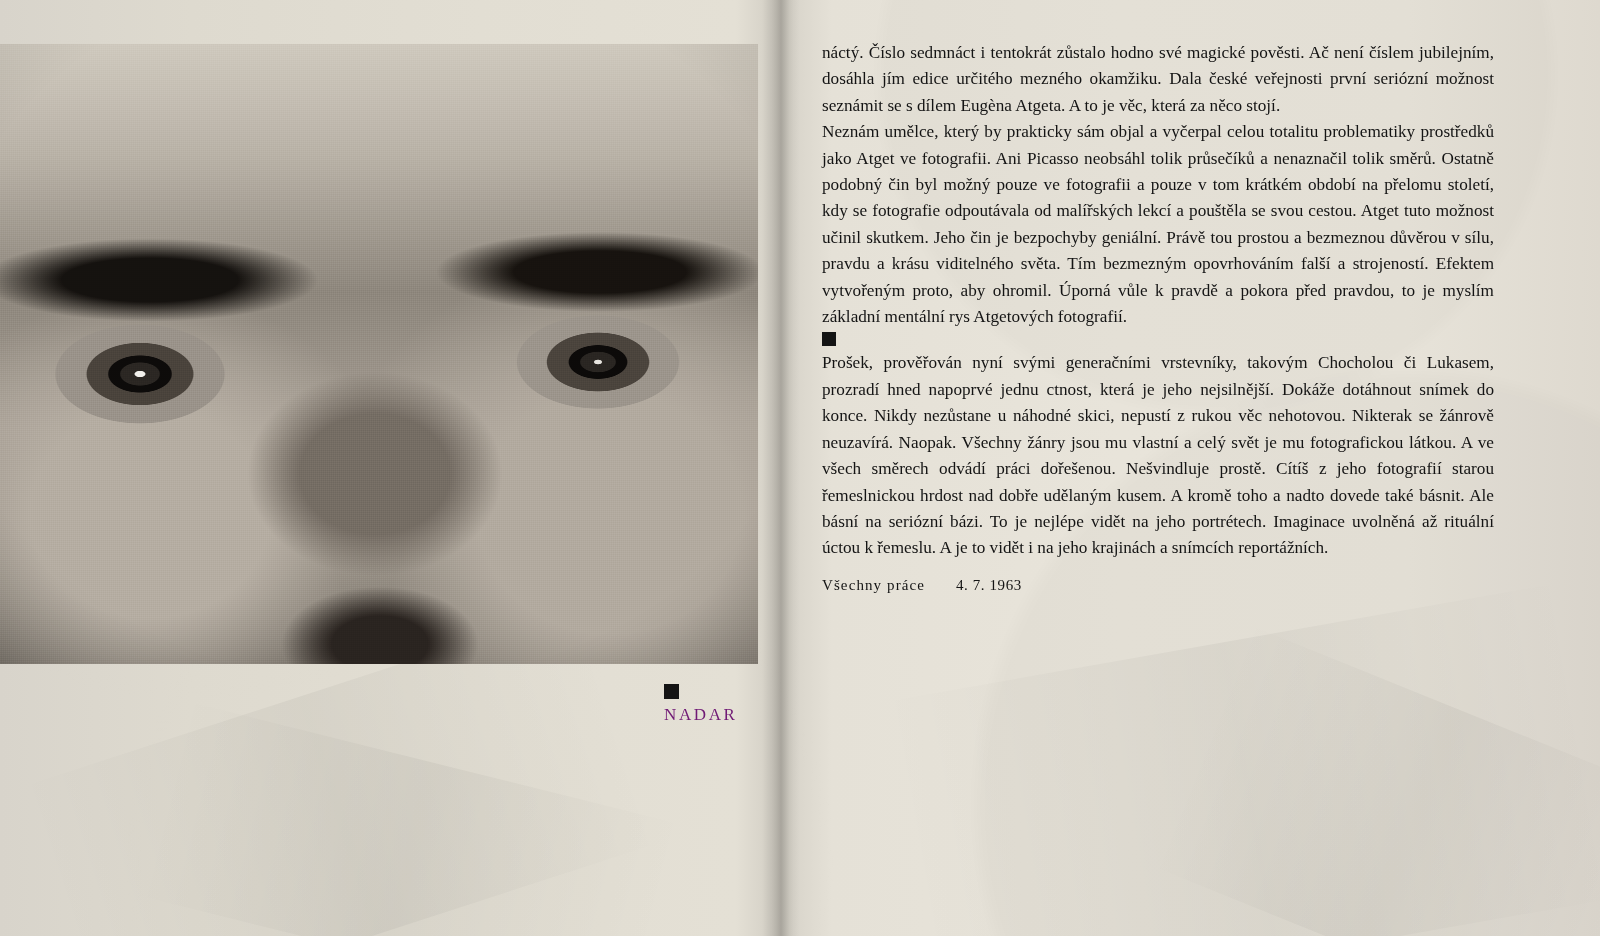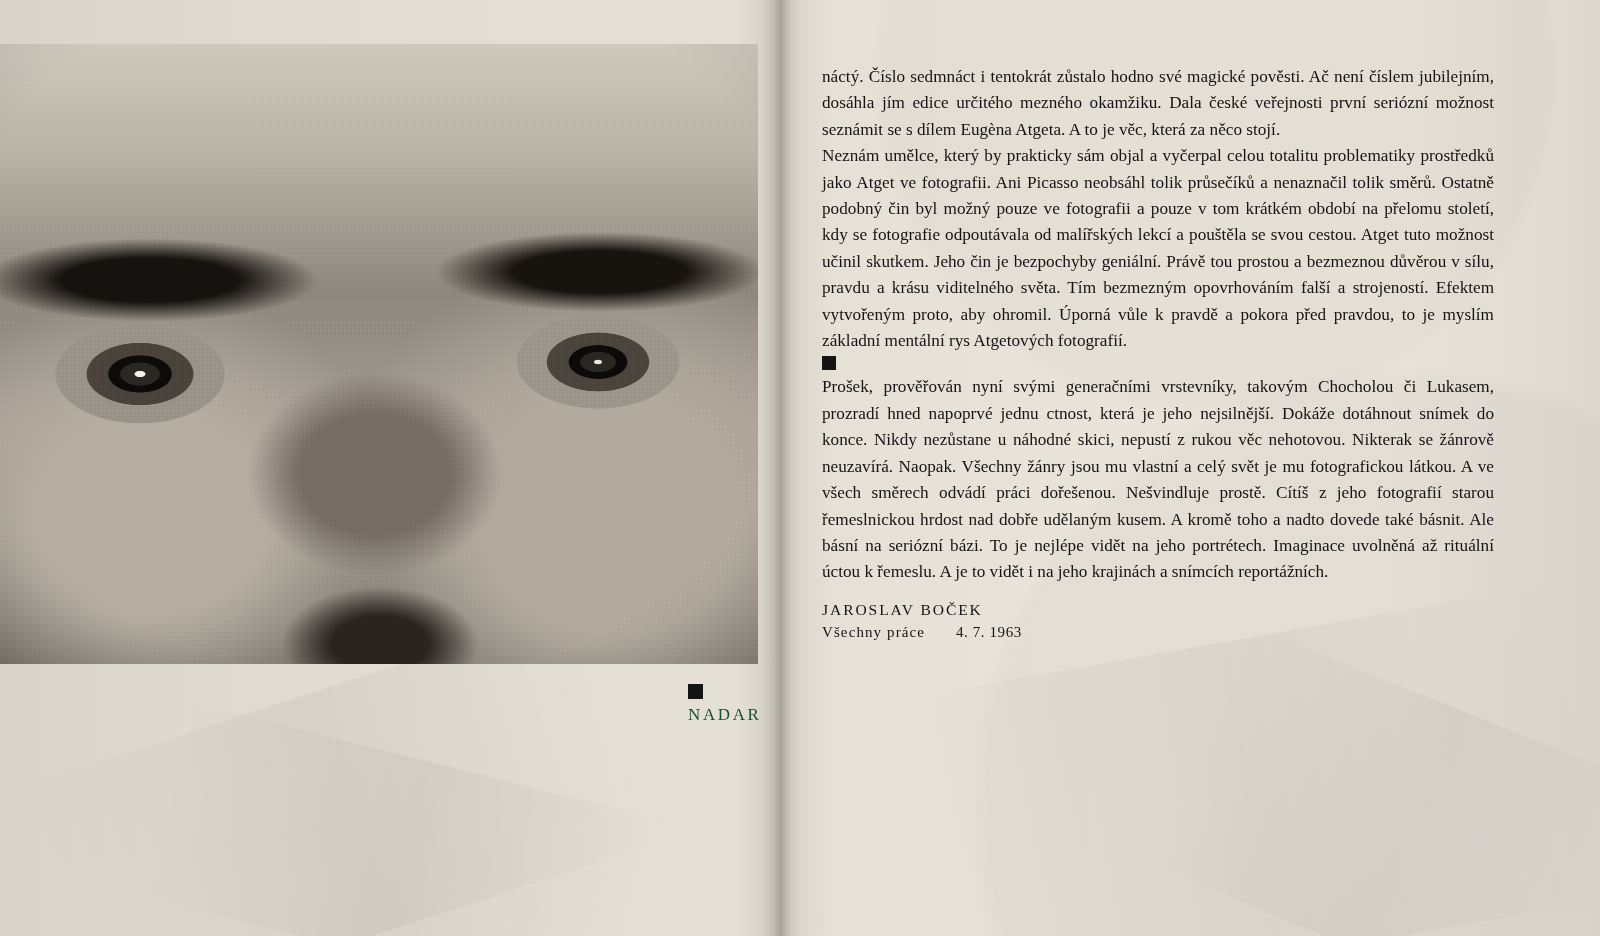--- a/index.html
+++ b/index.html
@@ -111,24 +111,24 @@
   .photo-vignette {
     position: absolute;
     inset: 0;
     background: radial-gradient(ellipse 105% 105% at 50% 45%, rgba(0,0,0,0) 55%, rgba(0,0,0,.28) 100%);
     pointer-events: none;
   }
 
   
   .caption {
     position: absolute;
-    left: 688px;
+    left: 664px;
     top: 684px;
     width: 260px;
-    color: #14532d;
+    color: #701a75;
   }
   .caption .sq {
     display: block;
     width: 15px;
     height: 15px;
     background: #141414;
     margin-bottom: 6px;
   }
   .caption .label {
     font-size: 17px;
@@ -136,21 +136,20 @@
     font-family: "Liberation Serif", serif;
   }
 
   
   .textcol {
     position: absolute;
     left: 822px;
     top: 40px;
     width: 672px;
     color: #141414;
-    margin-top: 24px;
   }
   .textcol p {
     margin: 0;
     font-size: 17.2px;
     line-height: 26.4px;
     text-align: justify;
     text-justify: inter-word;
     hyphens: manual;
   }
   .para-lead { margin-bottom: 0; }
@@ -206,21 +205,20 @@
     <p class="para-lead">náctý. Číslo sedmnáct i tentokrát zůstalo hodno své magické pověsti. Ač není číslem jubilejním, dosáhla jím edice určitého mezného okamžiku. Dala české veřejnosti první seriózní možnost seznámit se s dílem Eugèna Atgeta. A to je věc, která za něco stojí.</p>
     <p>Neznám umělce, který by prakticky sám objal a vyčerpal celou totalitu problematiky prostředků jako Atget ve fotografii. Ani Picasso neobsáhl tolik průsečíků a nenaznačil tolik směrů. Ostatně podobný čin byl možný pouze ve fotografii a pouze v tom krátkém období na přelomu století, kdy se fotografie odpoutávala od malířských lekcí a pouštěla se svou cestou. Atget tuto možnost učinil skutkem. Jeho čin je bezpochyby geniální. Právě tou prostou a bezmeznou důvěrou v sílu, pravdu a krásu viditelného světa. Tím bezmezným opovrhováním falší a strojeností. Efektem vytvořeným proto, aby ohromil. Úporná vůle k pravdě a pokora před pravdou, to je myslím základní mentální rys Atgetových fotografií.</p>
 
     <div class="marker-row">
       <span class="sq-marker"></span>
     </div>
 
     <p>Prošek, prověřován nyní svými generačními vrstevníky, takovým Chocholou či Lukasem, prozradí hned napoprvé jednu ctnost, která je jeho nejsilnější. Dokáže dotáhnout snímek do konce. Nikdy nezůstane u náhodné skici, nepustí z rukou věc nehotovou. Nikterak se žánrově neuzavírá. Naopak. Všechny žánry jsou mu vlastní a celý svět je mu fotografickou látkou. A ve všech směrech odvádí práci dořešenou. Nešvindluje prostě. Cítíš z jeho fotografií starou řemeslnickou hrdost nad dobře udělaným kusem. A kromě toho a nadto dovede také básnit. Ale básní na seriózní bázi. To je nejlépe vidět na jeho portrétech. Imaginace uvolněná až rituální úctou k řemeslu. A je to vidět i na jeho krajinách a snímcích reportážních.</p>
 
     <div class="signature">
-      <div class="sig-name">JAROSLAV BOČEK</div>
       <div class="sig-src">
         <span>Všechny práce</span>
         <span class="date">4. 7. 1963</span>
       </div>
     </div>
   </div>
 
 </div>
 
 </body></html>

